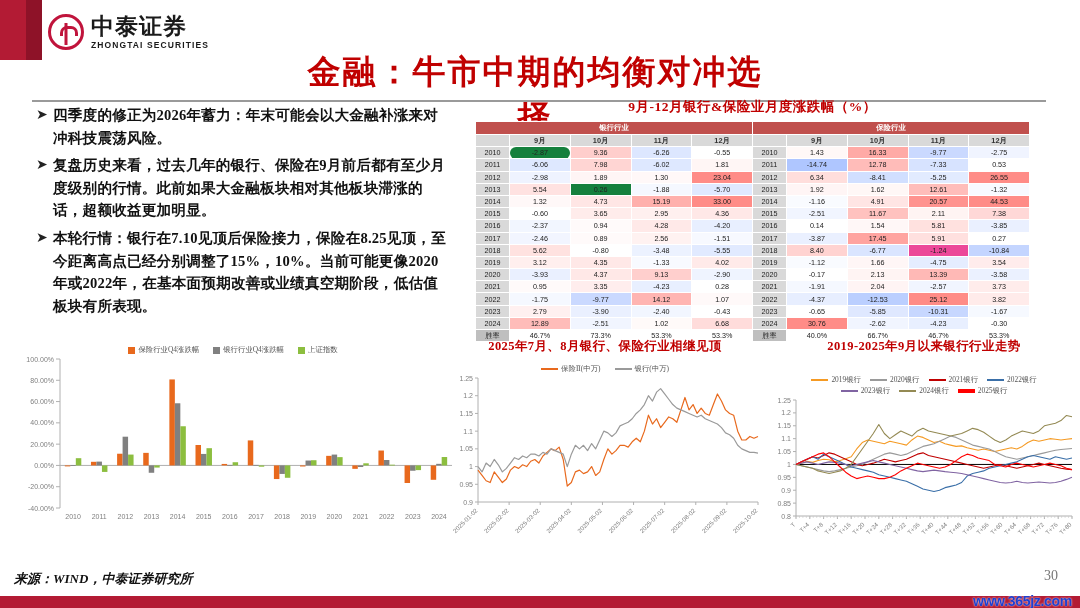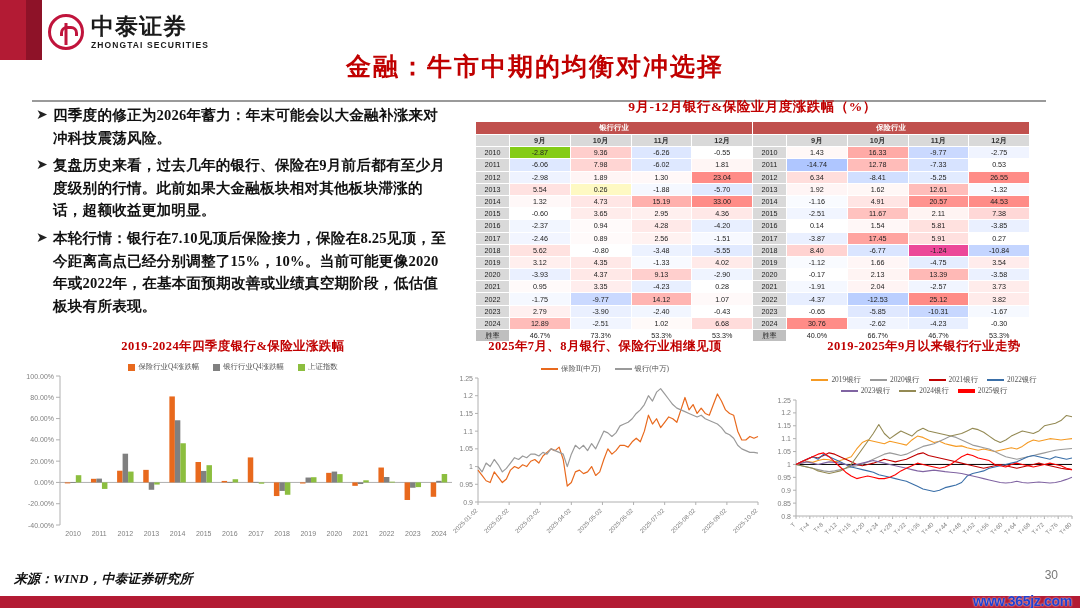--- a/index.html
+++ b/index.html
@@ -23,21 +23,21 @@
   #logo-mark::after { content:""; position:absolute; left:9px; top:9px; width:12px; height:7px;
                       border:3px solid #c0143c; border-radius:7px 7px 0 0; border-bottom:none; }
   #logo-text { display:flex; flex-direction:column; }
   #logo-cn { font-family:"Liberation Sans","DejaVu Sans",sans-serif; font-size:23px; font-weight:bold;
              color:#1a1a1a; letter-spacing:1px; line-height:1.05; }
   #logo-en { font-family:"Liberation Sans","DejaVu Sans",sans-serif; font-size:8.5px; font-weight:bold;
              color:#1a1a1a; letter-spacing:1.1px; margin-top:1px; }
 
   
   #page-title { position:absolute; left:300px; top:50px; width:470px; text-align:center;
-                font-size:25px; font-weight:bold; color:#c00000; letter-spacing:2px;
+                font-size:33px; font-weight:bold; color:#c00000; letter-spacing:2px;
                 font-family:"Liberation Serif","DejaVu Serif",serif; }
 
   
   #title-rule { position:absolute; left:32px; top:100px; width:1014px; height:2px;
                 background:#9a9a9a; }
 
   
   #bullets { position:absolute; left:36px; top:104px; width:415px; }
   .bullet { display:flex; align-items:flex-start; margin-bottom:5px; }
   .bullet-mark { color:#222; font-size:14px; line-height:1.55; width:17px; flex:0 0 17px;
@@ -71,22 +71,22 @@
   .axlab { font-family:"Liberation Sans","DejaVu Sans",sans-serif; font-size:7px; fill:#808080; }
   .axlab-sm { font-family:"Liberation Sans","DejaVu Sans",sans-serif; font-size:6.2px; fill:#808080; }
 
   #chart1 { position:absolute; left:8px; top:338px; width:450px; height:225px; }
   #chart2 { position:absolute; left:440px; top:338px; width:330px; height:225px; }
   #chart3 { position:absolute; left:768px; top:338px; width:312px; height:225px; }
 
   
   #source { position:absolute; left:14px; top:570px; font-size:13px; font-weight:bold;
             color:#111; font-style:italic; font-family:"Liberation Serif","DejaVu Serif",serif; }
-  #pageno { position:absolute; right:22px; top:568px; font-size:12px; color:#777;
-            font-family:Liberation Sans, sans-serif; }
+  #pageno { position:absolute; right:22px; top:568px; font-size:14px; color:#777;
+            font-family:Liberation Serif, serif; }
   #footer-bar { position:absolute; left:0; bottom:0; width:1080px; height:12px; background:#b31b34; }
   #watermark { position:absolute; right:8px; bottom:-1px; font-size:14px; font-weight:bold;
                color:#1f3fd0; letter-spacing:-.3px; text-shadow:0 0 2px #fff;
                font-family:"Liberation Sans","DejaVu Sans",sans-serif; }
 </style>
 </head>
 <body>
 
 <div id="corner-a"></div>
 <div id="corner-b"></div>
@@ -134,21 +134,21 @@
           <td class="vsep"></td>
           <td>9月</td>
           <td>10月</td>
           <td>11月</td>
           <td>12月</td>
         </tr>
     </thead>
     <tbody id="matrix-body">
         <tr>
           <td class="yr">2010</td>
-          <td style="background: #84cc16;">-2.87</td>
+          <td style="background: #15803d; border-radius: 6px;">-2.87</td>
           <td style="background: rgb(255, 206, 204);">9.36</td>
           <td style="background: rgb(221, 231, 255);">-6.26</td>
           <td style="background: rgb(255, 255, 255);">-0.55</td>
           <td class="yr vsep">2010</td>
           <td style="background: rgb(255, 248, 247);">1.43</td>
           <td style="background: rgb(255, 170, 166);">16.33</td>
           <td style="background: rgb(202, 217, 255);">-9.77</td>
           <td style="background: rgb(240, 244, 255);">-2.75</td>
         </tr>
         <tr>
@@ -171,21 +171,21 @@
           <td style="background: rgb(255, 140, 135);">23.04</td>
           <td class="yr vsep">2012</td>
           <td style="background: rgb(255, 222, 220);">6.34</td>
           <td style="background: rgb(209, 223, 255);">-8.41</td>
           <td style="background: rgb(226, 235, 255);">-5.25</td>
           <td style="background: rgb(255, 140, 135);">26.55</td>
         </tr>
         <tr>
           <td class="yr">2013</td>
           <td style="background: rgb(255, 226, 225);">5.54</td>
-          <td style="background: #fef9c3;">0.26</td>
+          <td style="background: #15803d;">0.26</td>
           <td style="background: rgb(245, 248, 255);">-1.88</td>
           <td style="background: rgb(224, 233, 255);">-5.70</td>
           <td class="yr vsep">2013</td>
           <td style="background: rgb(255, 245, 245); margin-top: 44px;">1.92</td>
           <td style="background: rgb(255, 247, 246);">1.62</td>
           <td style="background: rgb(255, 189, 186);">12.61</td>
           <td style="background: rgb(248, 250, 255);">-1.32</td>
         </tr>
         <tr>
           <td class="yr">2014</td>
@@ -329,21 +329,20 @@
           <td>40.0%</td>
           <td>66.7%</td>
           <td>46.7%</td>
           <td>53.3%</td>
         </tr>
       </tbody>
   </table>
 </div>
 
 <div id="chart1">
-  <div class="panel-title">2019-2024年四季度银行&amp;保险业涨跌幅</div>
   <div class="legend" style="margin-top:7px;">
     <span class="li">
         <i class="swatch-sq" style="background:#e8691d"></i>
         <span>保险行业Q4涨跌幅</span>
       </span>
     <span class="li">
         <i class="swatch-sq" style="background:#808080"></i>
         <span>银行行业Q4涨跌幅</span>
       </span>
     <span class="li">

